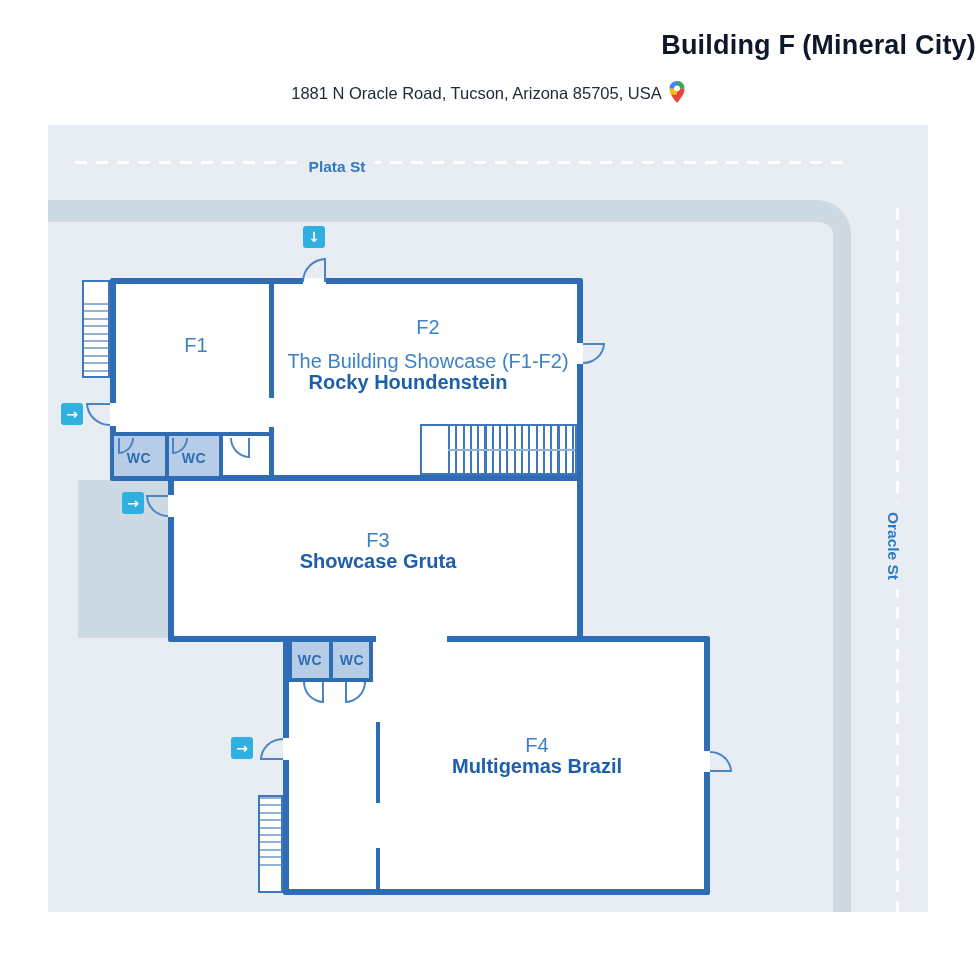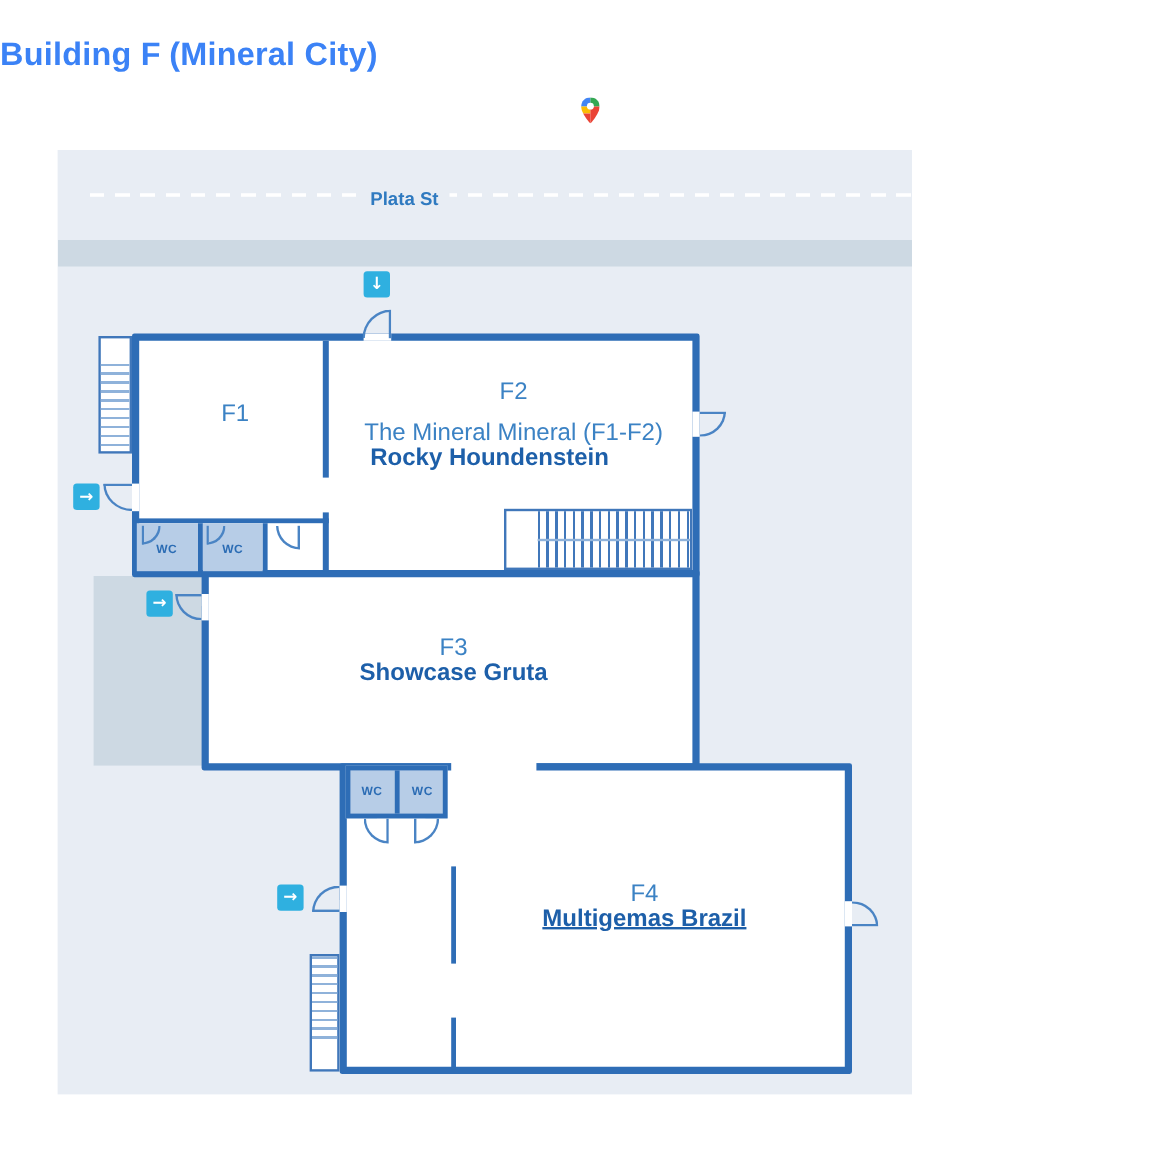--- a/index.html
+++ b/index.html
@@ -1,49 +1,49 @@
 <!DOCTYPE html>
 <html><head>
 <meta charset="utf-8">
 <style>
   html,body{margin:0;padding:0;background:#ffffff;}
   body{width:976px;height:961px;position:relative;font-family:"Liberation Sans","DejaVu Sans",sans-serif;}
   .abs{position:absolute;box-sizing:border-box;}
   
-  #title{top:30px;left:0;width:976px;text-align:left;font-size:27px;color:#3b82f6;letter-spacing:.2px;}
+  #title{top:30px;left:0;width:976px;text-align:right;font-size:27px;color:#0f172a;letter-spacing:.2px;}
   #title .t1{font-weight:800;}
   #title .t2{font-weight:600;margin-left:7px;}
   #addr{top:81px;left:0;width:976px;text-align:center;font-size:16.5px;color:#212b36;font-weight:500;}
   #addr svg{vertical-align:-4px;margin-left:7px;}
   
-  #map{left:48px;top:125px;width:712px;height:787px;background:#e8edf4;overflow:hidden;}
+  #map{left:48px;top:125px;width:880px;height:787px;background:#e8edf4;overflow:hidden;}
   .w{background:#2e6db6;}
   .room{background:#ffffff;border:6px solid #2e6db6;border-radius:2px;}
   .arc{border:0 solid #4a84c4;background:transparent;}
   .erase{background:#ffffff;}
   .marker{width:22px;height:22px;background:#2fb0e0;border-radius:3px;color:#ffffff;
           font-family:"DejaVu Sans",sans-serif;font-size:14px;font-weight:700;
           display:flex;align-items:center;justify-content:center;line-height:1;}
   .lbl{transform:translate(-50%,-50%);white-space:nowrap;font-size:20px;color:#3b82c4;text-align:center;}
   .lbl.bold{font-weight:700;color:#1d5fa9;}
-  .wclbl{transform:translate(-50%,-50%);font-size:10px;font-weight:700;color:#2b6cb4;letter-spacing:.5px;}
+  .wclbl{transform:translate(-50%,-50%);font-size:14px;font-weight:700;color:#2b6cb4;letter-spacing:.5px;}
   .street{transform:translate(-50%,-50%);font-size:15.5px;font-weight:700;color:#2f7ac0;
           background:#e8edf4;padding:0 9px;z-index:3;white-space:nowrap;}
   .dash-h{height:3px;background:repeating-linear-gradient(90deg,#ffffff 0 12px,transparent 12px 21px);z-index:2;}
   .dash-v{width:3px;background:repeating-linear-gradient(180deg,#ffffff 0 12px,transparent 12px 21px);z-index:2;}
   .stair{background:#ffffff;border:2px solid #4077ba;}
 </style>
 </head>
 <body>
 
 <div class="abs" id="title">
   <span class="t1">Building F</span><span class="t2">(Mineral City)</span>
 </div>
 <div class="abs" id="addr">
-  <svg width="16" height="22" viewBox="0 0 24 34">
+  <span>1881 N Oracle Road, Tucson, Arizona 85705, USA</span><svg width="16" height="22" viewBox="0 0 24 34">
     <defs>
         <clipPath id="pin">
           <path d="M12 0C5.4 0 0 5.4 0 12c0 9 12 22 12 22s12-13 12-22C24 5.4 18.6 0 12 0z"></path>
         </clipPath>
       </defs>
     <g clip-path="url(#pin)">
       <rect x="0" y="0" width="12" height="12" fill="#4285F4"></rect>
       <rect x="12" y="0" width="12" height="12" fill="#34A853"></rect>
       <rect x="0" y="12" width="12" height="9" fill="#FBBC04"></rect>
       <rect x="12" y="12" width="12" height="22" fill="#EA4335"></rect>
@@ -127,20 +127,20 @@
   </div>
   <div class="abs marker" style="left:74px;top:367px;">
     <span>→</span>
   </div>
   <div class="abs marker" style="left:183px;top:612px;">
     <span>→</span>
   </div>
 
   <div class="abs lbl" style="left:148px;top:220px;">F1</div>
   <div class="abs lbl" style="left:380px;top:202px;">F2</div>
-  <div class="abs lbl" style="left:380px;top:236px;">The Mineral Mineral (F1-F2)</div>
+  <div class="abs lbl" style="left:380px;top:236px;">The Building Showcase (F1-F2)</div>
   <div class="abs lbl bold" style="left:360px;top:257px;">Rocky Houndenstein</div>
   <div class="abs lbl" style="left:330px;top:415px;">F3</div>
   <div class="abs lbl bold" style="left:330px;top:436px;">Showcase Gruta</div>
   <div class="abs lbl" style="left:489px;top:620px;">F4</div>
-  <div class="abs lbl bold" style="left:489px;top:641px;text-decoration:underline;">Multigemas Brazil</div>
+  <div class="abs lbl bold" style="left:489px;top:641px;">Multigemas Brazil</div>
 
 </div>
 
 </body></html>

